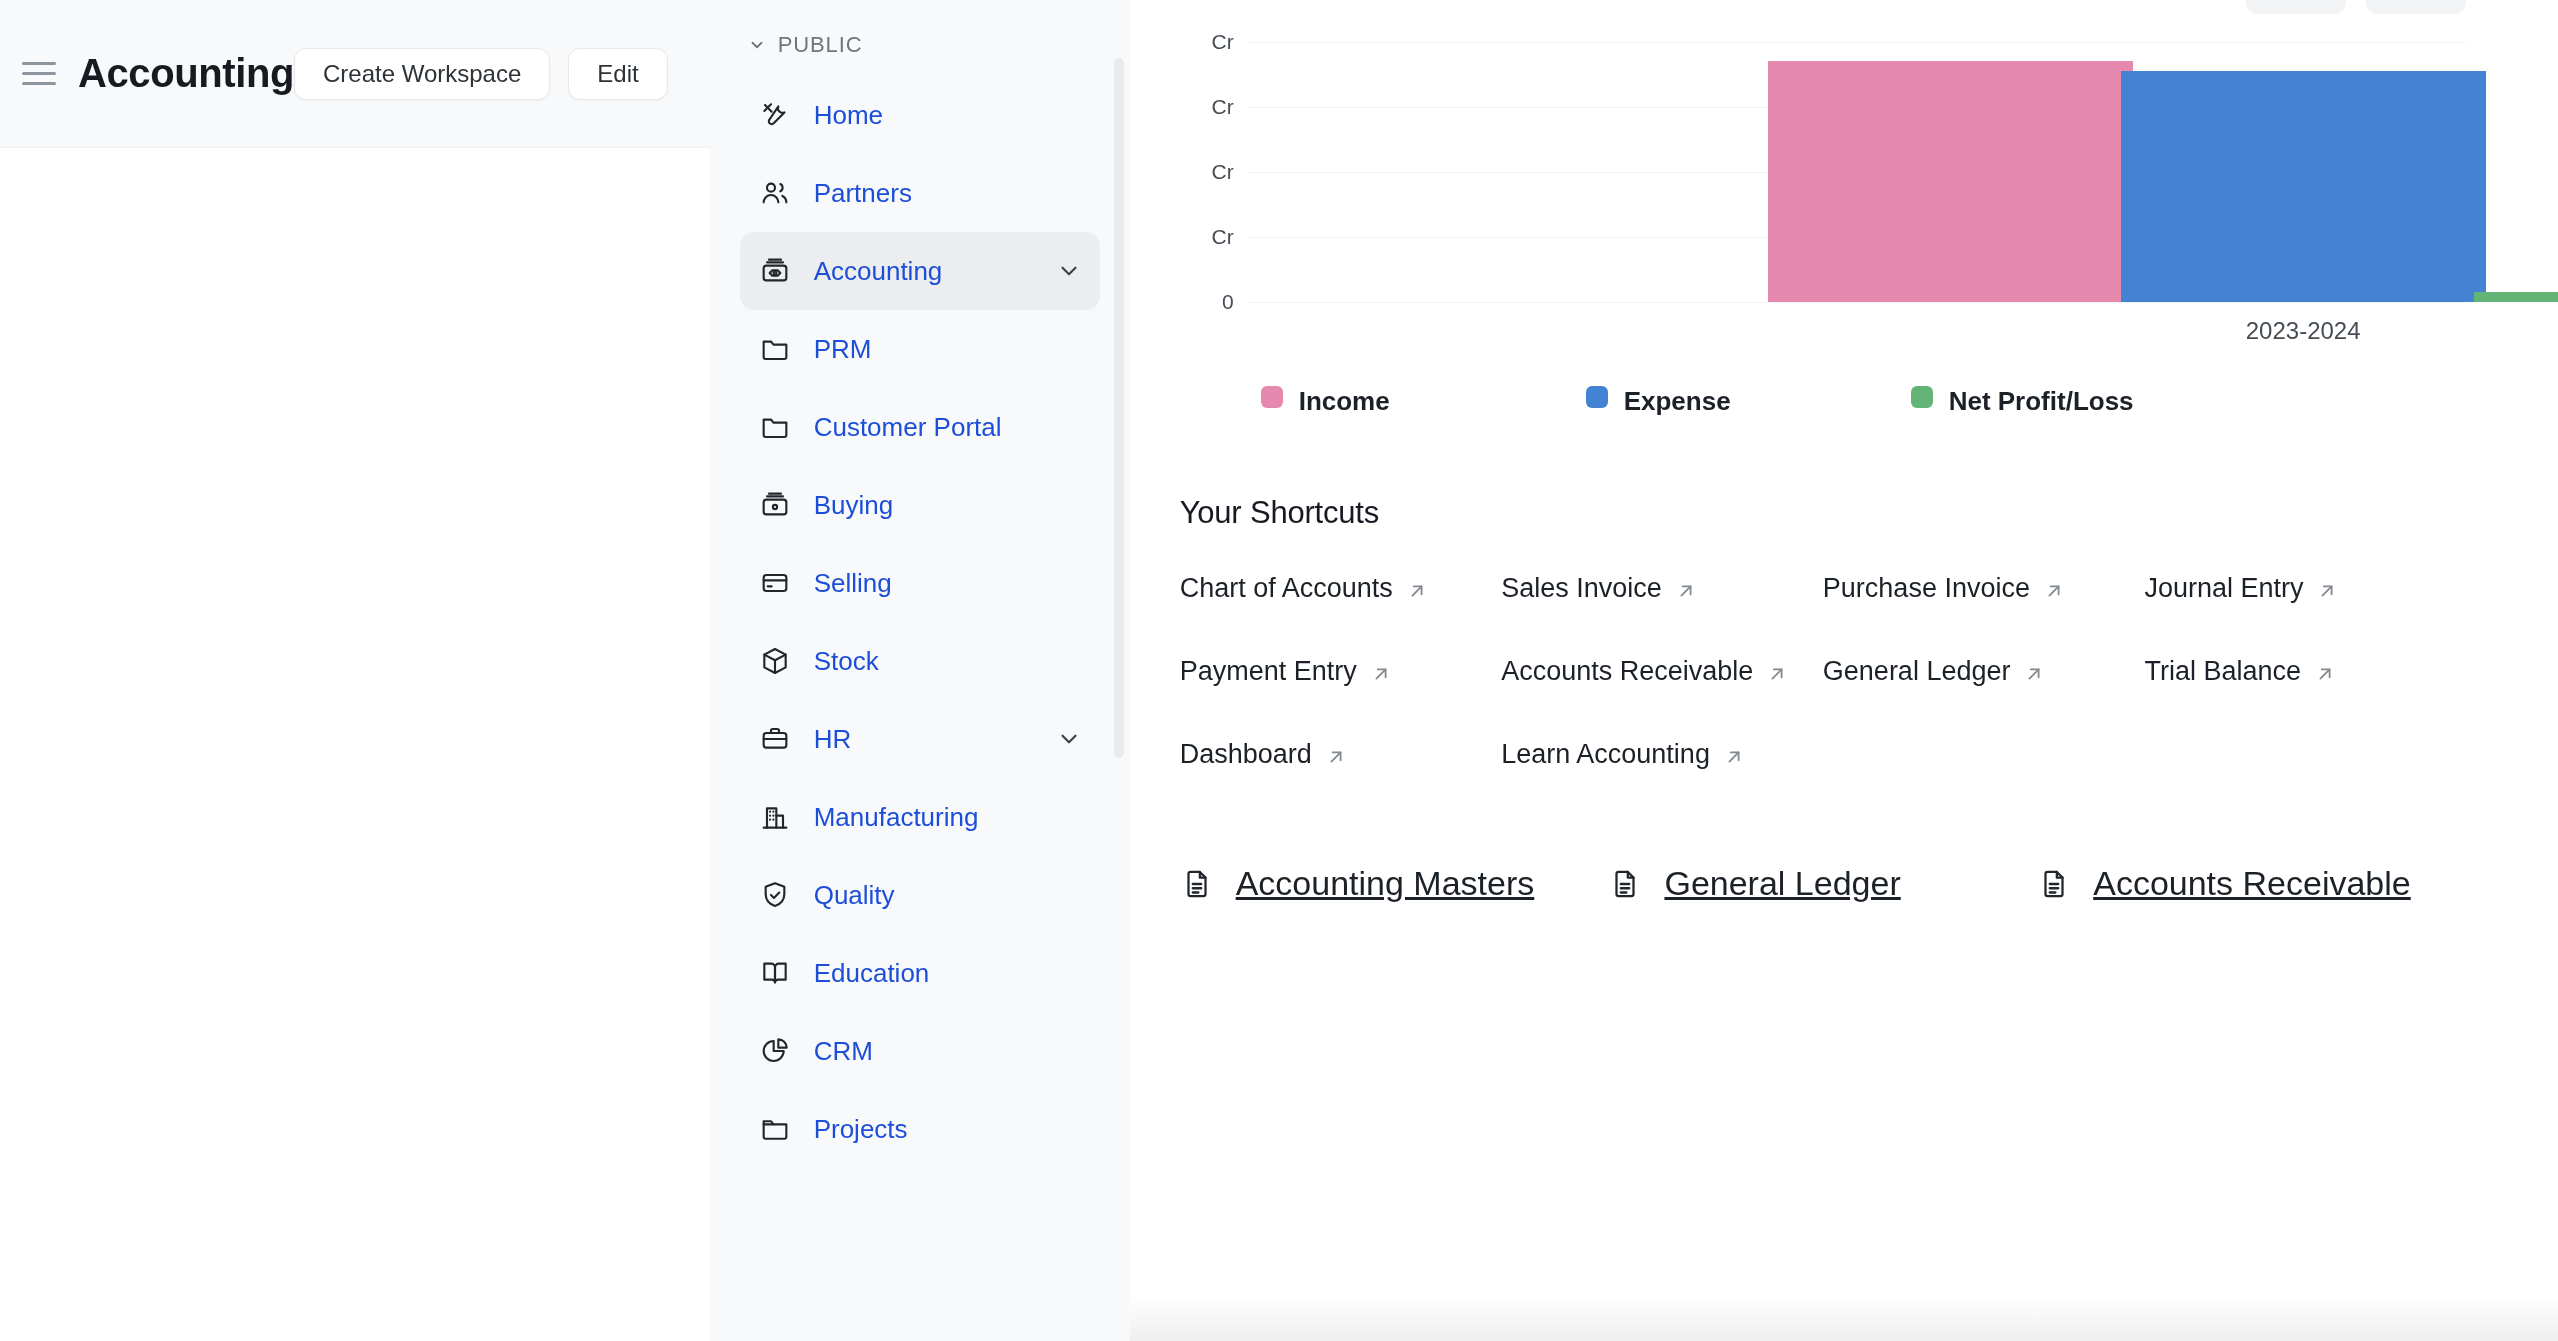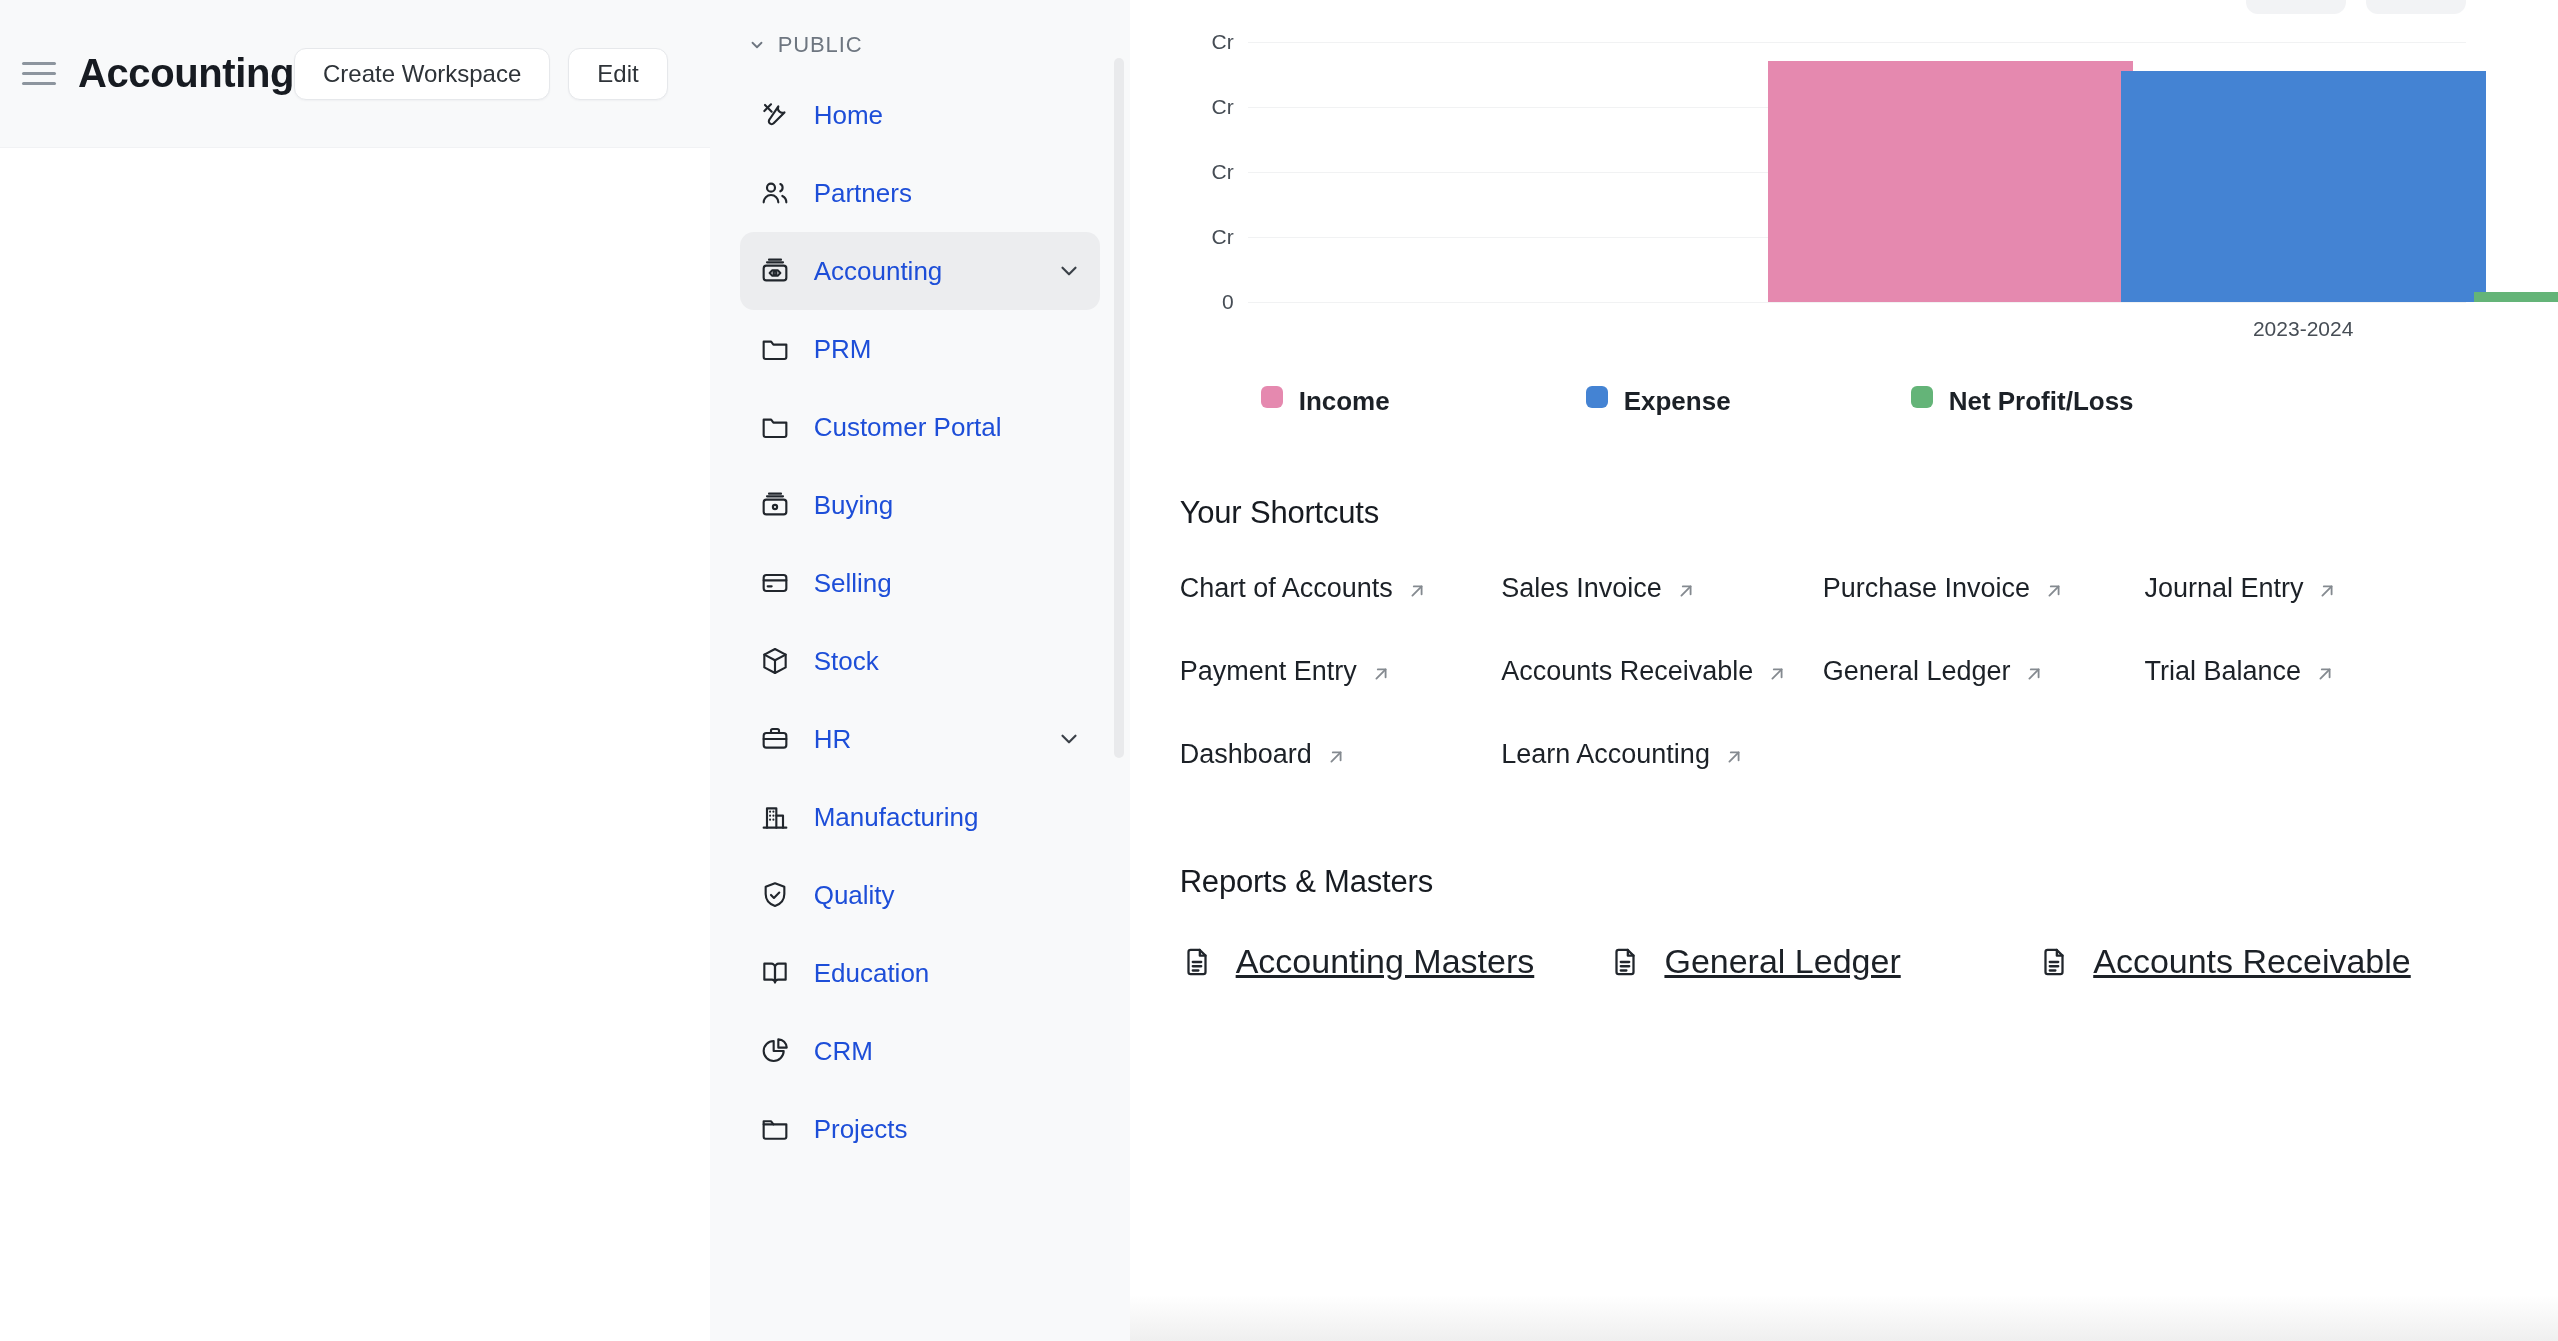--- a/index.html
+++ b/index.html
@@ -110,21 +110,21 @@
     position: absolute;
     right: calc(100% - 30px);
     transform: translateY(-50%);
     font-size: 21px; color: #464D55;
     white-space: nowrap;
   }
   .grid-inner { position: absolute; left: 60px; right: 0; top: 0; bottom: 0; }
   .bar { position: absolute; bottom: 0; }
   .xlabel {
     position: absolute; top: 312px;
-    font-size: 21px; color: #464D55;
+    font-size: 24px; color: #464D55;
     transform: translateX(-50%);
   }
   .legend { display: flex; margin: 62px 0 0 66px; align-items: center; }
   .legend-item { display: flex; align-items: flex-start; gap: 16px; font-size: 26px; font-weight: 700; color: #1C2127; margin-left: 15px; }
   .legend-swatch { width: 22px; height: 22px; border-radius: 6px; display: block; }
 
   
   .section-title {
     font-size: 31px; font-weight: 400; color: #171B21;
     margin: 0 0 42px 0; letter-spacing: -0.2px;
@@ -444,21 +444,20 @@
                   <span>Learn Accounting</span>
                   <span class="ext-arrow"><svg viewBox="0 0 24 24" fill="none" stroke="#5C636B" stroke-width="2" stroke-linecap="round" stroke-linejoin="round">
                       <line x1="7" y1="17" x2="17" y2="7"></line>
                       <polyline points="8.5 7 17 7 17 15.5"></polyline>
                     </svg></span>
                 </a></div>
             </div>
         </div>
 
         <div class="reports-block">
-          <div class="section-title">Reports &amp; Masters</div>
           <div class="grid3" id="reports-grid">
               <div><a class="report">
                   <span class="doc-ico"><svg viewBox="0 0 24 24" fill="none" stroke="#21262C" stroke-width="1.6" stroke-linecap="round" stroke-linejoin="round">
                       <path d="M14 3.5H7.5A1.5 1.5 0 0 0 6 5v14a1.5 1.5 0 0 0 1.5 1.5h9A1.5 1.5 0 0 0 18 19V7.5z"></path>
                       <polyline points="14 3.5 14 7.5 18 7.5"></polyline>
                       <path d="M9 12h6M9 15h6M9 18h4"></path>
                     </svg></span>
                   <span>Accounting Masters</span>
                 </a></div>
               <div><a class="report">

